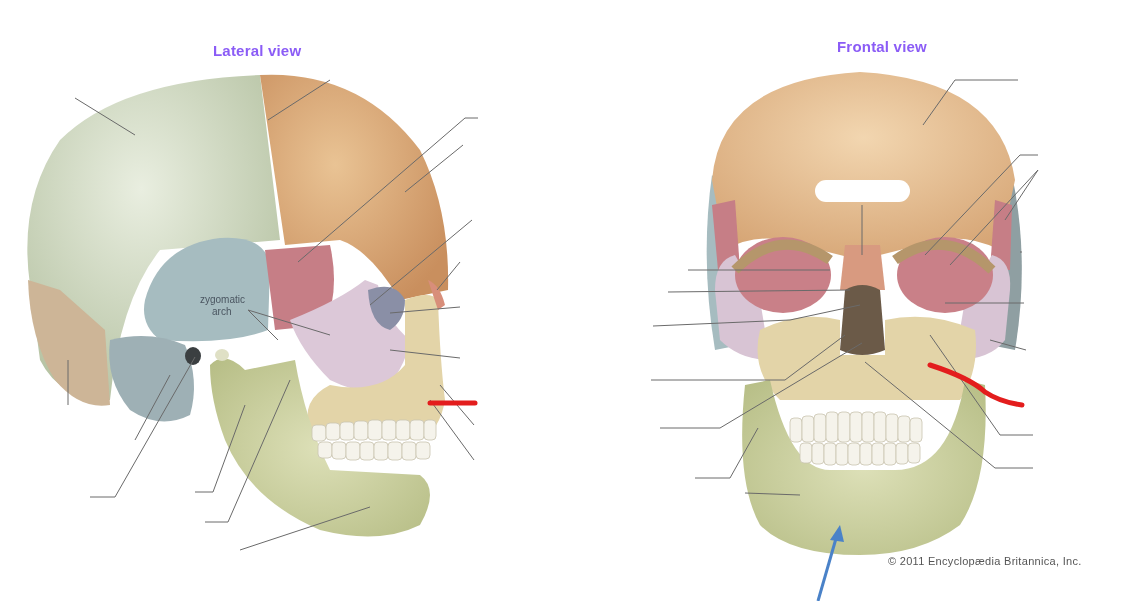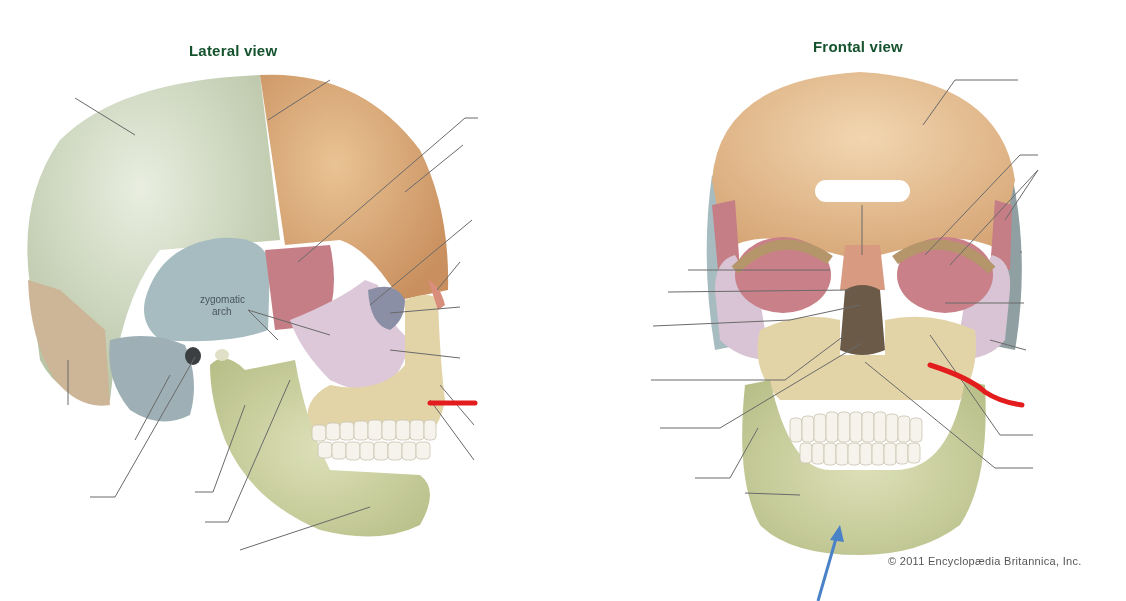--- a/index.html
+++ b/index.html
@@ -1,17 +1,17 @@
 <!DOCTYPE html>
 <html><head>
 <meta charset="utf-8">
 <style>
   html, body { margin:0; padding:0; background:#ffffff; }
   body { width:1126px; height:601px; position:relative; overflow:hidden; font-family:"Liberation Sans", sans-serif; }
-  .title { position:absolute; font-size:15px; color:#14532d; font-weight:bold; letter-spacing:0.2px; }
+  .title { position:absolute; font-size:15px; color:#8b5cf6; font-weight:bold; letter-spacing:0.2px;margin-left:24px; }
   .credit { position:absolute; font-size:11px; color:#555; letter-spacing:0.3px; }
   svg { position:absolute; left:0; top:0; }
   .inlabel { font-family:"Liberation Sans", sans-serif; font-size:10px; fill:#4a5560; }
 </style>
 </head>
 <body>
 
 <div class="title" style="left:189px;top:42px;">Lateral view</div>
 <div class="title" style="left:813px;top:38px;">Frontal view</div>
 

